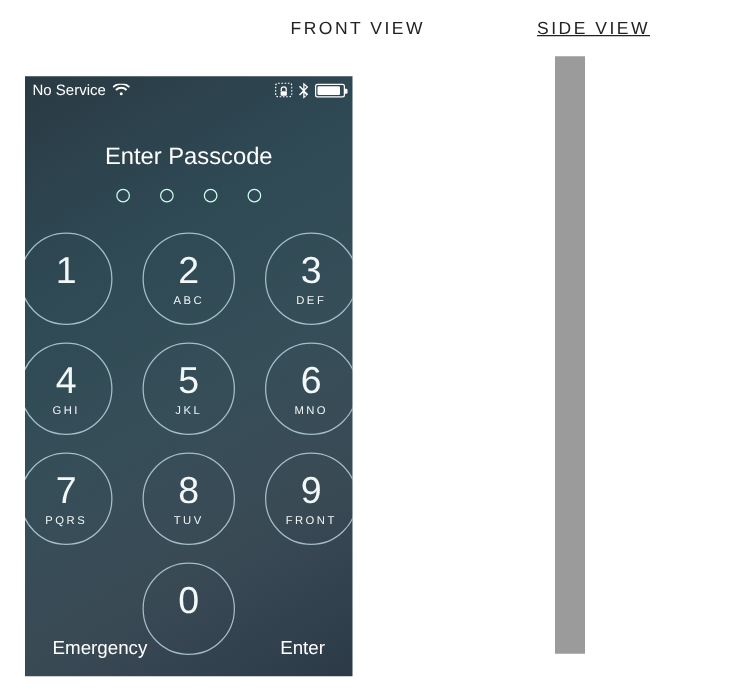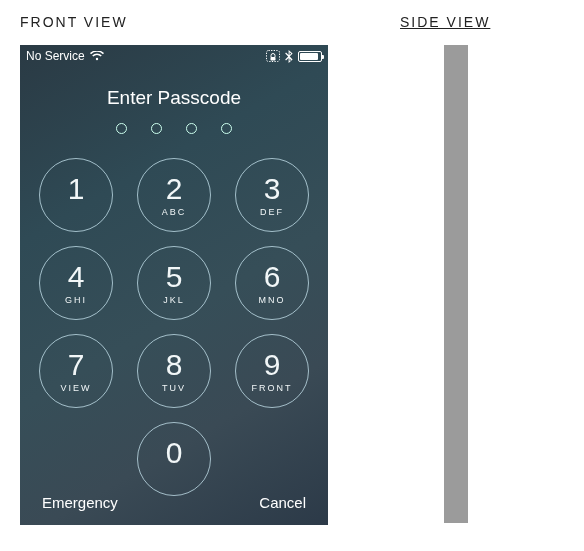--- a/index.html
+++ b/index.html
@@ -8,45 +8,45 @@
     height: 551px;
     background: #fff;
     font-family: -apple-system, "Helvetica Neue", Helvetica, Arial, sans-serif;
     position: relative;
   }
   .label {
     font-family: "Arial Narrow", "Helvetica Neue", sans-serif;
     font-size: 14px;
     letter-spacing: 2px;
     color: #222;
-    text-align: left;
+    text-align: right;
     font-weight: 500;
   }
   .front-label { position: absolute; top: 14px; left: 20px; width: 320px; }
   .side-label  { position: absolute; top: 14px; left: 400px; width: 120px; text-decoration: underline; }
 
   .phone {
     position: absolute;
-    top: 45px; left: 20px;
-    width: 308px; height: 480px;
+    top: 61px; left: 20px;
+    width: 262px; height: 480px;
     background: linear-gradient(150deg,#2a3a44 0%,#2f4a55 30%,#364e58 55%,#3a4a55 75%,#2c3a48 100%);
     color: #fff;
     overflow: hidden;
   }
   .status-bar {
     display:flex; align-items:center; justify-content:space-between;
     height:22px; padding:0 6px; font-size:12px; font-weight:300;
   }
   .status-left,.status-right{display:flex;align-items:center;gap:5px;}
   .wifi-icon svg,.bt-icon svg,.orient-icon svg{display:block;}
   .battery{position:relative;width:24px;height:11px;border:1px solid #fff;border-radius:2px;}
   .battery::after{content:"";position:absolute;right:-3px;top:3px;width:2px;height:4px;background:#fff;border-radius:0 1px 1px 0;}
   .battery-fill{position:absolute;left:1px;top:1px;bottom:1px;width:80%;background:#fff;border-radius:1px;}
 
-  .prompt{text-align:center;margin-top:20px;font-size:19px;font-weight:300;}
+  .prompt{text-align:center;margin-top:32px;font-size:19px;font-weight:300;}
   .dots{display:flex;justify-content:center;gap:24px;margin-top:14px;}
   .dot{width:11px;height:11px;border:1px solid #cfe;border-radius:50%;}
 
   .pad{margin-top:24px;display:flex;flex-direction:column;align-items:center;gap:14px;}
   .row{display:flex;gap:24px;}
   .key{
     width:74px;height:74px;border:1px solid rgba(200,230,240,0.75);
     border-radius:50%;display:flex;flex-direction:column;align-items:center;justify-content:center;
     color:#f2f7f8;cursor:pointer;user-select:none;
   }
@@ -125,38 +125,38 @@
           <span class="letters">JKL</span>
         </div>
       <div class="key">
           <span class="digit">6</span>
           <span class="letters">MNO</span>
         </div>
     </div>
     <div class="row">
       <div class="key">
           <span class="digit">7</span>
-          <span class="letters">VIEW</span>
+          <span class="letters">PQRS</span>
         </div>
       <div class="key">
           <span class="digit">8</span>
           <span class="letters">TUV</span>
         </div>
       <div class="key">
           <span class="digit">9</span>
           <span class="letters">FRONT</span>
         </div>
     </div>
     <div class="row">
       <div class="key">
           <span class="digit">0</span>
           <span class="letters"></span>
         </div>
     </div>
   </div>
 
   <div class="bottom-bar">
     <span>Emergency</span>
-    <span>Cancel</span>
+    <span>Enter</span>
   </div>
 </div>
 
 <div class="side-view"></div>
 
 </body></html>

